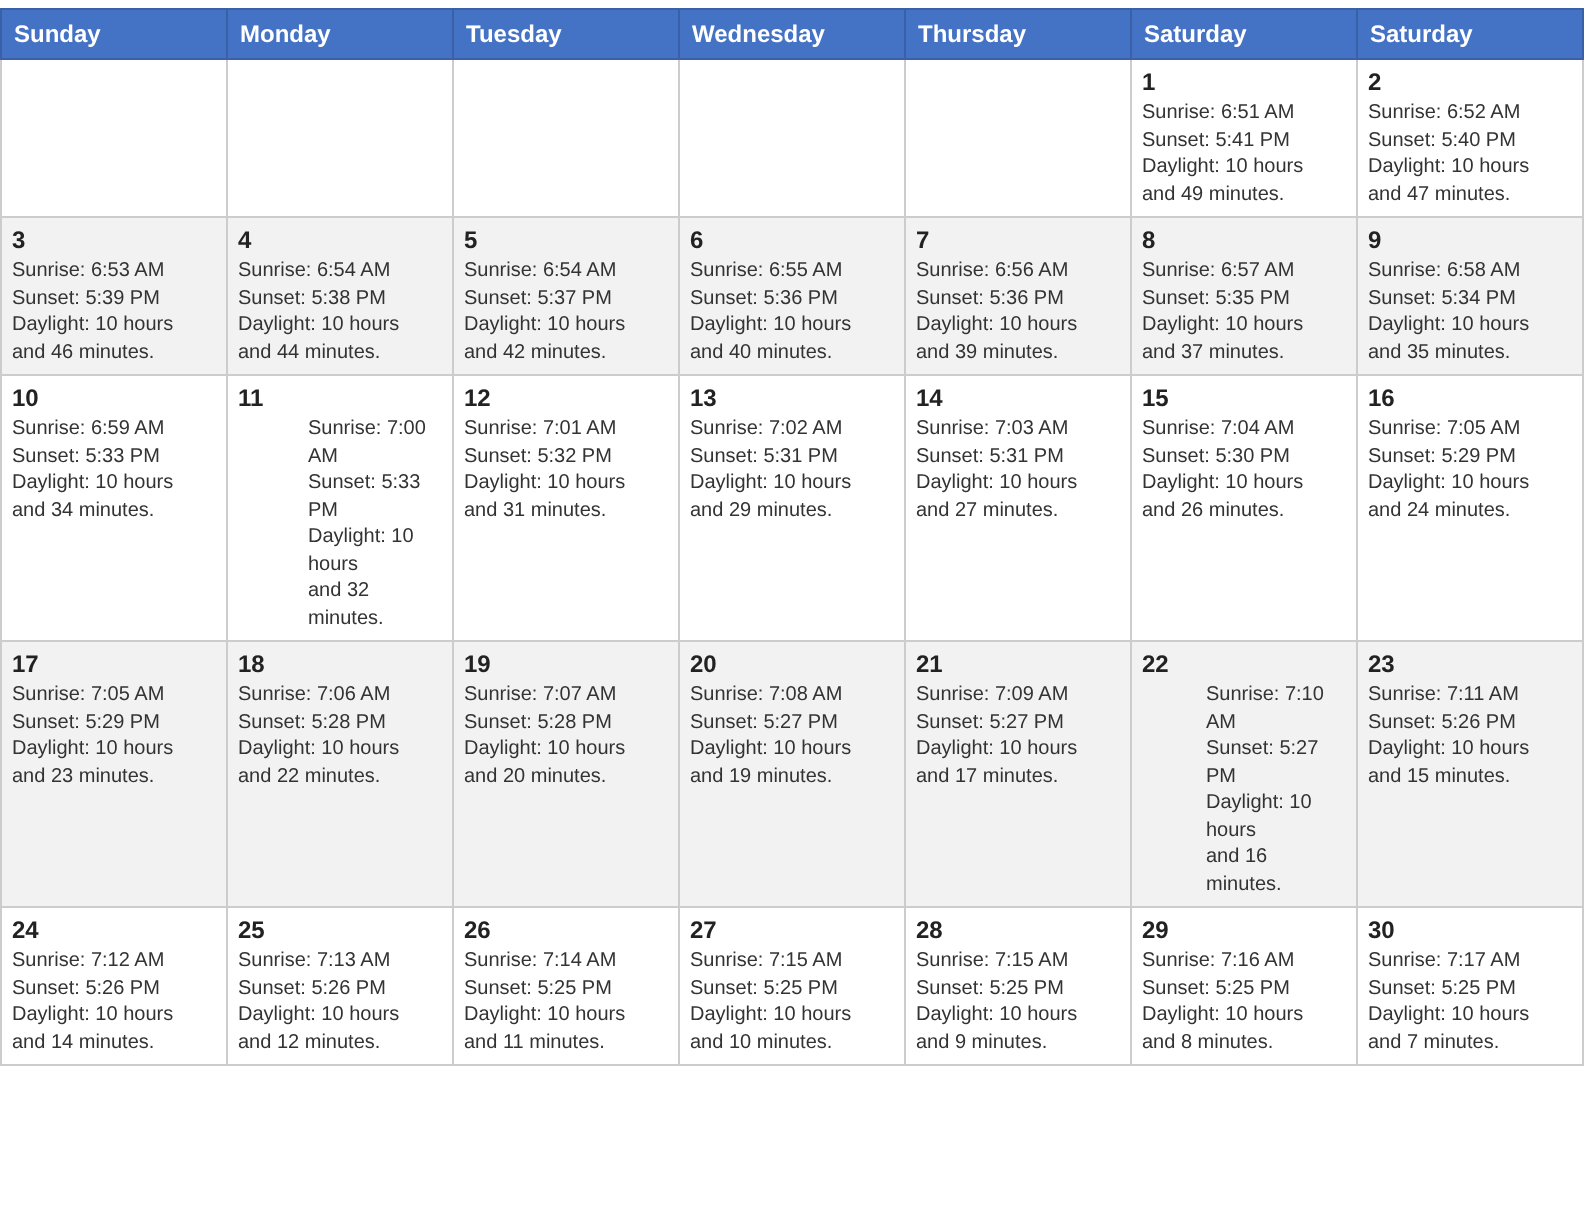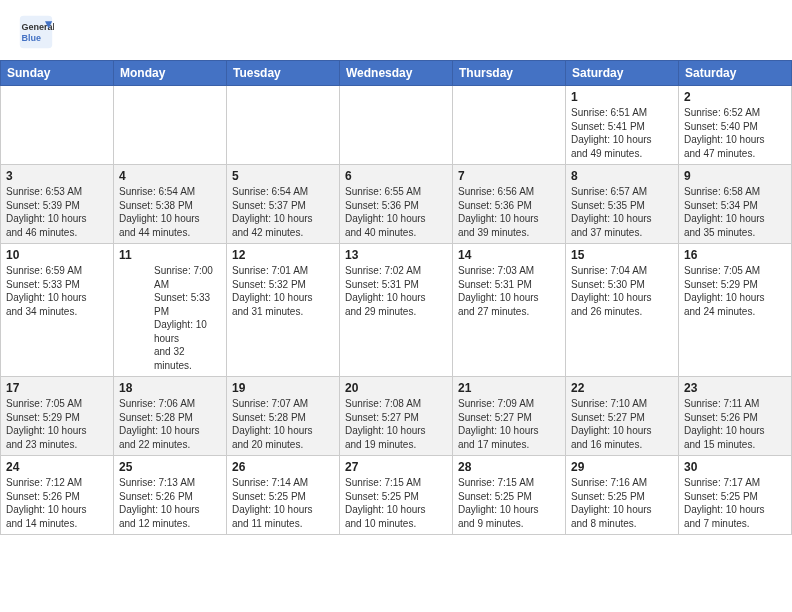--- a/index.html
+++ b/index.html
@@ -84,38 +84,20 @@
       line-height: 1.35;
     }
     .empty {
       background: #fff !important;
     }
   </style>
 </head>
 <body>
 
 <div class="page">
-  <div class="header">
-    <div class="logo-area">
-      <svg class="logo-icon" viewBox="0 0 40 40">
-        <rect x="2" y="2" width="36" height="36" rx="4" fill="#e8f0fb"></rect>
-        <text x="4" y="18" font-family="Arial" font-size="10" font-weight="bold" fill="#333">General</text>
-        <text x="4" y="30" font-family="Arial" font-size="10" font-weight="bold" fill="#4472C4">Blue</text>
-        <polygon points="30,8 38,8 34,16" fill="#4472C4"></polygon>
-      </svg>
-      <div>
-        <div style="font-size:13px;font-weight:bold;color:#333;line-height:1.1;"></div>
-        <div style="font-size:13px;font-weight:bold;color:#4472C4;line-height:1.1;"></div>
-      </div>
-    </div>
-    <div class="title-area">
-      <div class="month-title"></div>
-      <div class="location-title"></div>
-    </div>
-  </div>
 
   <table class="calendar">
     <thead>
       <tr>
       <th>Sunday</th>
           <th>Monday</th>
           <th>Tuesday</th>
           <th>Wednesday</th>
           <th>Thursday</th>
           <th>Saturday</th>
@@ -277,21 +259,21 @@
           </td>
           <td style="background: rgb(242, 242, 242);">
             <span class="day-num">21</span>
             <div class="day-info" style="white-space: pre-line;">Sunrise: 7:09 AM
 Sunset: 5:27 PM
 Daylight: 10 hours
 and 17 minutes.</div>
           </td>
           <td style="background: rgb(242, 242, 242);">
             <span class="day-num">22</span>
-            <div class="day-info" style="white-space: pre-line;">Sunrise: 7:10 AM
+            <div class="day-info" style="white-space: pre-line; margin-left: 32px;">Sunrise: 7:10 AM
 Sunset: 5:27 PM
 Daylight: 10 hours
 and 16 minutes.</div>
           </td>
           <td style="background: rgb(242, 242, 242);">
             <span class="day-num">23</span>
             <div class="day-info" style="white-space: pre-line;">Sunrise: 7:11 AM
 Sunset: 5:26 PM
 Daylight: 10 hours
 and 15 minutes.</div>

